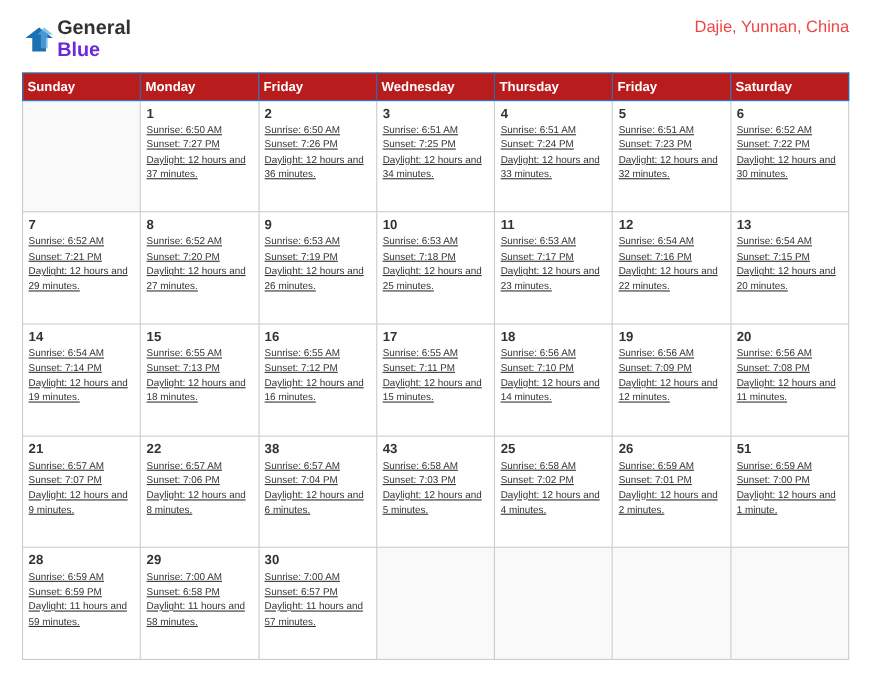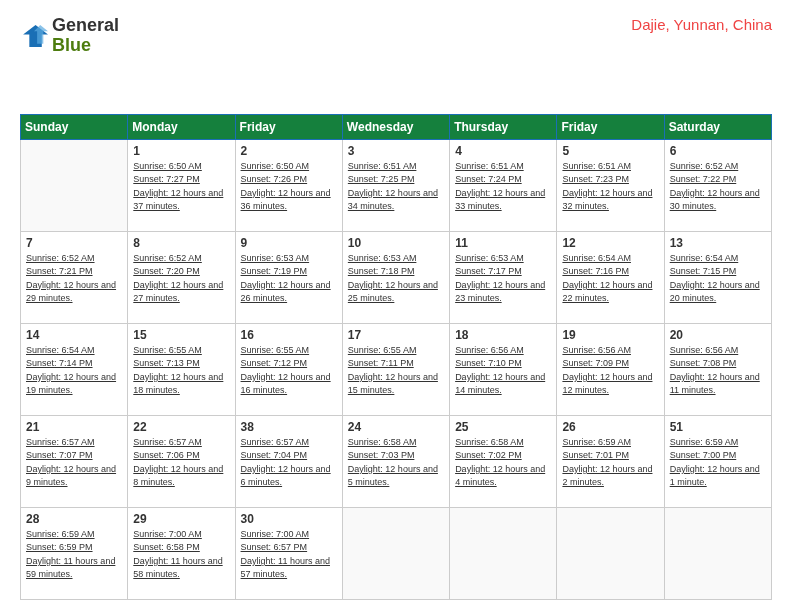--- a/index.html
+++ b/index.html
@@ -9,40 +9,39 @@
       width: 792px;
       height: 612px;
       overflow: hidden;
     }
     .page {
       width: 792px;
       height: 612px;
       padding: 16px 20px 12px 20px;
       display: flex;
       flex-direction: column;
-      gap: 48px;
     }
     .header {
       display: flex;
       justify-content: space-between;
       align-items: flex-start;
       margin-bottom: 10px;
     }
     .logo {
       display: flex;
       align-items: center;
       gap: 4px;
     }
     .logo-text {
       font-size: 18px;
       font-weight: bold;
       line-height: 1.1;
     }
     .logo-text span.general { color: #333; }
-    .logo-text span.blue { color: #4d7c0f; }
+    .logo-text span.blue { color: #6d28d9; }
     .logo-icon {
       width: 28px;
       height: 28px;
     }
     .title-area {
       text-align: right;
     }
     .month-title {
       font-size: 32px;
       font-weight: bold;
@@ -53,21 +52,21 @@
       color: #ef4444;
     }
     .calendar {
       flex: 1;
       border: 1px solid #ccc;
       border-collapse: collapse;
       width: 100%;
       table-layout: fixed;
     }
     .calendar th {
-      background-color: #15803d;
+      background-color: #b91c1c;
       color: #fff;
       font-size: 12px;
       font-weight: bold;
       padding: 5px 4px;
       border: 1px solid #1a6fb5;
       text-align: left;
     }
     .calendar td {
       border: 1px solid #ccc;
       vertical-align: top;
@@ -219,21 +218,21 @@
           </td>
           <td>
             <span class="day-num">22</span>
             <div class="day-info">Sunrise: 6:57 AM<br>Sunset: 7:06 PM<br>Daylight: 12 hours and 8 minutes.</div>
           </td>
           <td>
             <span class="day-num">38</span>
             <div class="day-info">Sunrise: 6:57 AM<br>Sunset: 7:04 PM<br>Daylight: 12 hours and 6 minutes.</div>
           </td>
           <td>
-            <span class="day-num">24</span>
+            <span class="day-num">43</span>
             <div class="day-info">Sunrise: 6:58 AM<br>Sunset: 7:03 PM<br>Daylight: 12 hours and 5 minutes.</div>
           </td>
           <td>
             <span class="day-num">25</span>
             <div class="day-info">Sunrise: 6:58 AM<br>Sunset: 7:02 PM<br>Daylight: 12 hours and 4 minutes.</div>
           </td>
           <td>
             <span class="day-num">26</span>
             <div class="day-info">Sunrise: 6:59 AM<br>Sunset: 7:01 PM<br>Daylight: 12 hours and 2 minutes.</div>
           </td>

